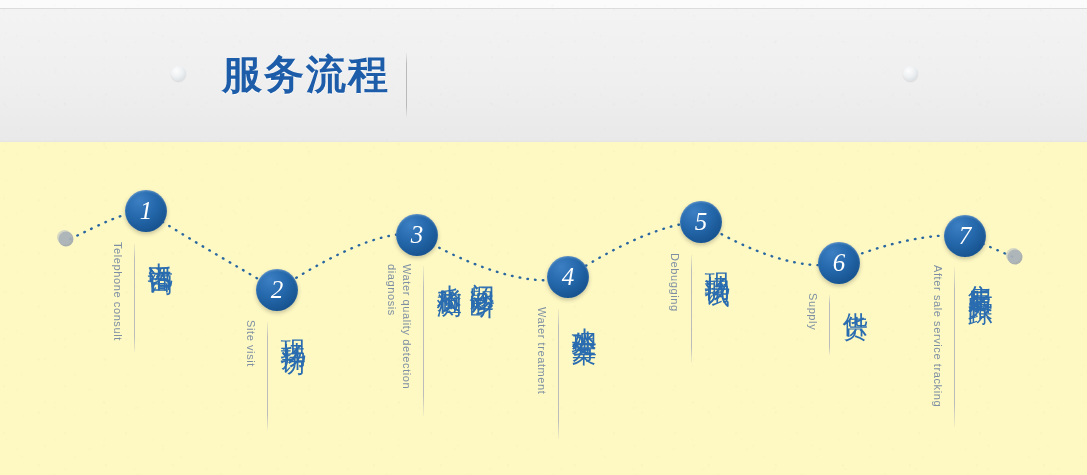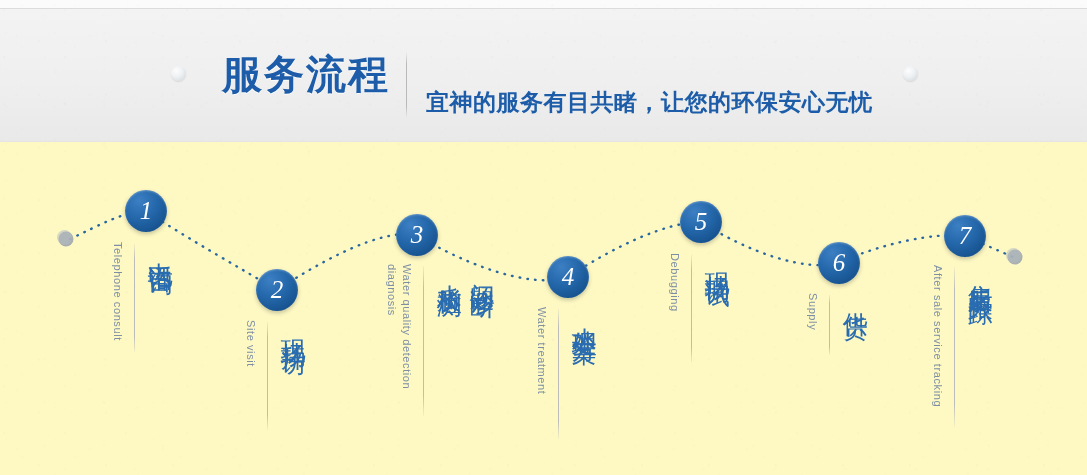--- a/index.html
+++ b/index.html
@@ -138,21 +138,20 @@
   <div id="headerband"></div>
   <div id="headerband-edge"></div>
   <div id="topstrip"></div>
   <div id="tophair"></div>
 
   <div class="rivet" style="left:171px; top:66px;"></div>
   <div class="rivet" style="left:903px; top:66px;"></div>
 
   <div id="hdr-title">服务流程</div>
   <div id="hdr-divider"></div>
-  <div id="hdr-sub2">宜神的服务有目共睹，让您的环保安心无忧</div>
 
   <div id="flow">
     <svg id="flowsvg" width="1087" height="475">
 
       <path d="M 70,239 C 100,225 122,212 146,211
                L 146,211 C 190,240 240,268 277,290
                C 320,262 380,228 417,235
                C 460,262 530,290 568,277
                C 612,248 665,222 701,222
                C 748,252 805,272 838,263

